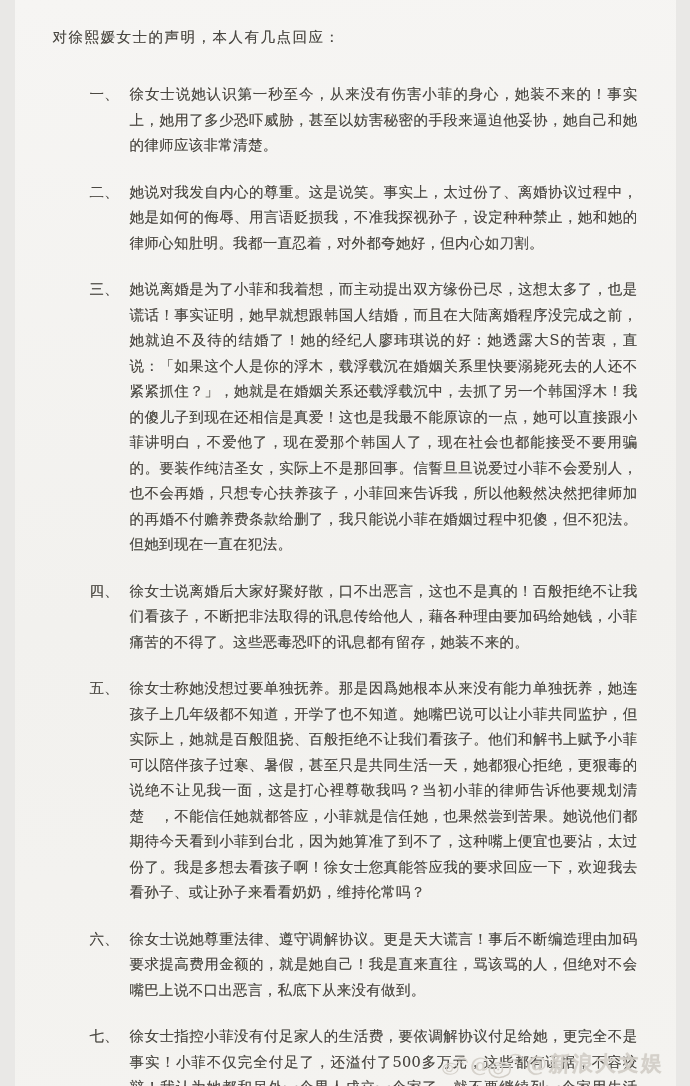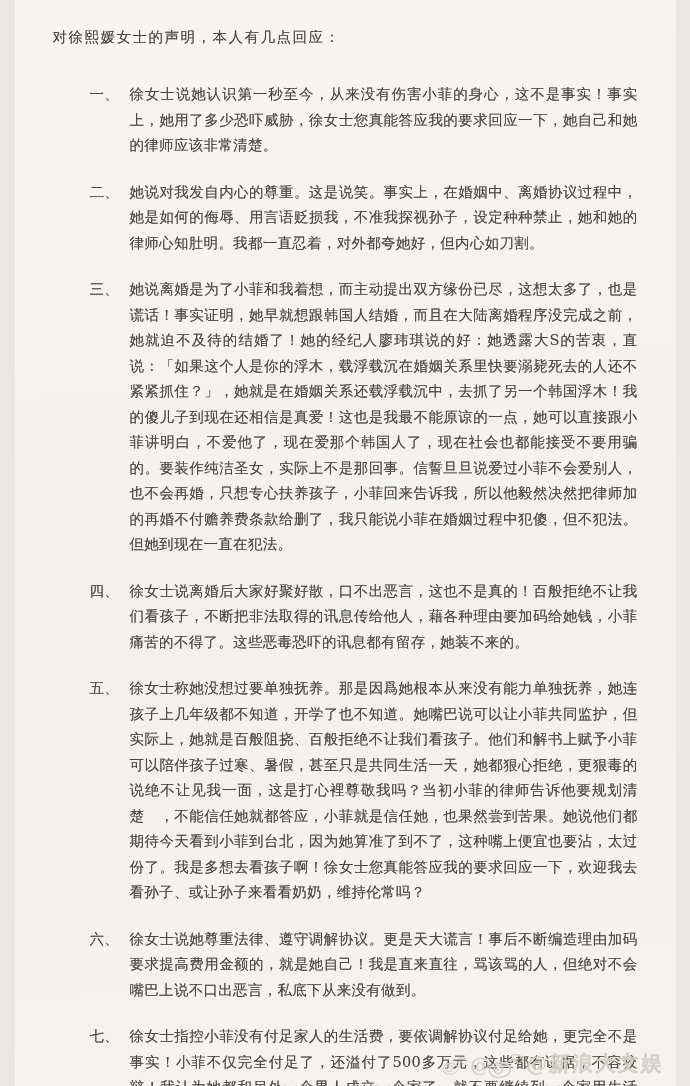--- a/index.html
+++ b/index.html
@@ -53,25 +53,25 @@
 </style>
 </head>
 <body>
 
 <div class="page">
   <div class="inner">
     <div class="doc-title">对徐熙媛女士的声明，本人有几点回应：</div>
     <div class="points" id="points">
         <div class="point">
           <div class="num">一、</div>
-          <div class="txt">徐女士说她认识第一秒至今，从来没有伤害小菲的身心，这不是事实！事实上，她用了多少恐吓威胁，徐女士您真能答应我的要求回应一下，她自己和她的律师应该非常清楚。</div>
+          <div class="txt">徐女士说她认识第一秒至今，从来没有伤害小菲的身心，她装不来的！事实上，她用了多少恐吓威胁，甚至以妨害秘密的手段来逼迫他妥协，她自己和她的律师应该非常清楚。</div>
         </div>
         <div class="point">
           <div class="num">二、</div>
-          <div class="txt">她说对我发自内心的尊重。这是说笑。事实上，在婚姻中、离婚协议过程中，她是如何的侮辱、用言语贬损我，不准我探视孙子，设定种种禁止，她和她的律师心知肚明。我都一直忍着，对外都夸她好，但内心如刀割。</div>
+          <div class="txt">她说对我发自内心的尊重。这是说笑。事实上，太过份了、离婚协议过程中，她是如何的侮辱、用言语贬损我，不准我探视孙子，设定种种禁止，她和她的律师心知肚明。我都一直忍着，对外都夸她好，但内心如刀割。</div>
         </div>
         <div class="point">
           <div class="num">三、</div>
           <div class="txt">她说离婚是为了小菲和我着想，而主动提出双方缘份已尽，这想太多了，也是谎话！事实证明，她早就想跟韩国人结婚，而且在大陆离婚程序没完成之前，她就迫不及待的结婚了！她的经纪人廖玮琪说的好：她透露大S的苦衷，直说：「如果这个人是你的浮木，载浮载沉在婚姻关系里快要溺毙死去的人还不紧紧抓住？」，她就是在婚姻关系还载浮载沉中，去抓了另一个韩国浮木！我的傻儿子到现在还相信是真爱！这也是我最不能原谅的一点，她可以直接跟小菲讲明白，不爱他了，现在爱那个韩国人了，现在社会也都能接受不要用骗的。要装作纯洁圣女，实际上不是那回事。信誓旦旦说爱过小菲不会爱别人，也不会再婚，只想专心扶养孩子，小菲回来告诉我，所以他毅然决然把律师加的再婚不付赡养费条款给删了，我只能说小菲在婚姻过程中犯傻，但不犯法。但她到现在一直在犯法。</div>
         </div>
         <div class="point">
           <div class="num">四、</div>
           <div class="txt">徐女士说离婚后大家好聚好散，口不出恶言，这也不是真的！百般拒绝不让我们看孩子，不断把非法取得的讯息传给他人，藉各种理由要加码给她钱，小菲痛苦的不得了。这些恶毒恐吓的讯息都有留存，她装不来的。</div>
         </div>
         <div class="point">

